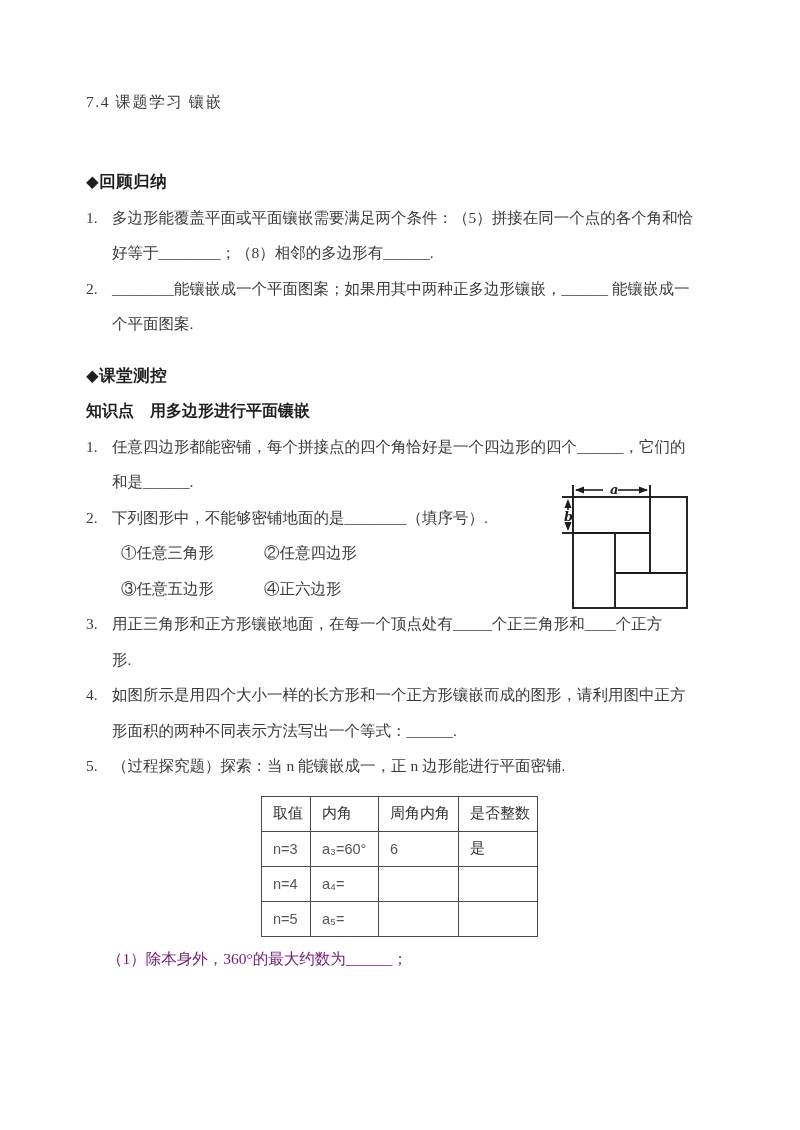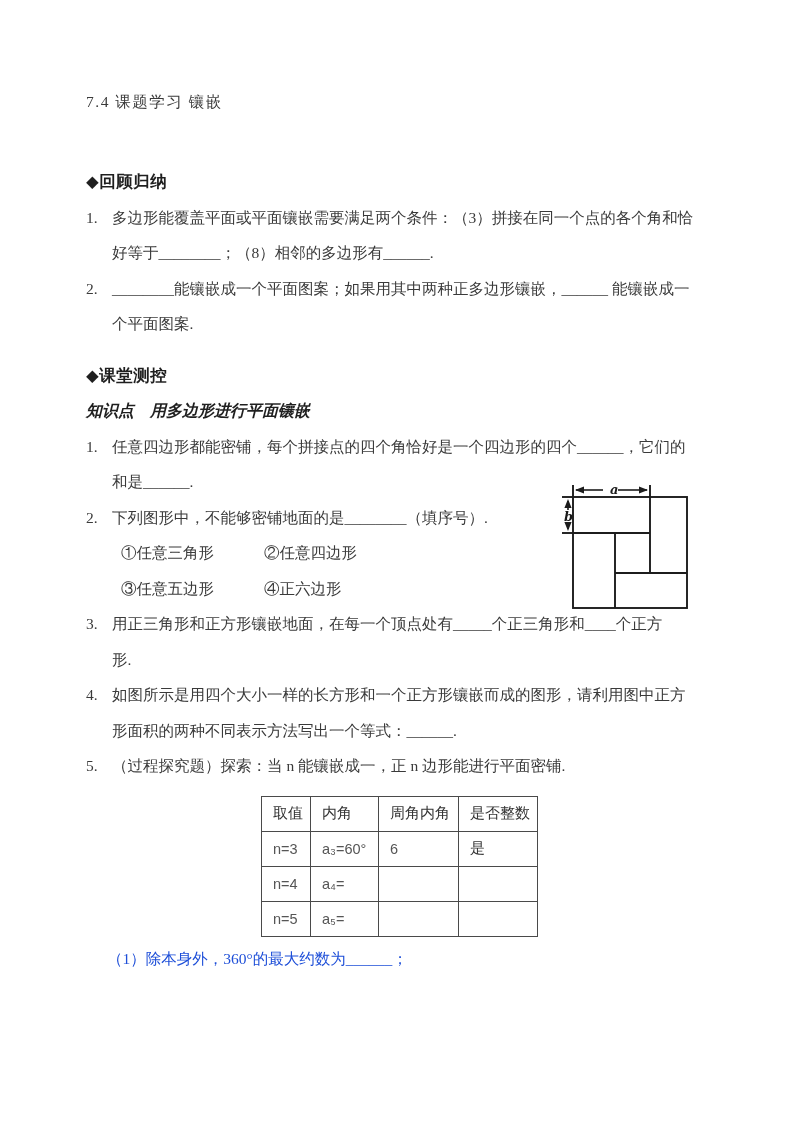--- a/index.html
+++ b/index.html
@@ -29,21 +29,20 @@
     color:#1f1f1f;
     letter-spacing:.5px;
     margin-top:16px;
   }
   .kp{
     font-family:"Liberation Sans","DejaVu Sans",sans-serif;
     font-weight:700;
     font-size:16px;
     line-height:35.5px;
     color:#1f1f1f;
-    font-style:italic;
   }
   .line{line-height:35.5px;white-space:nowrap;color:#3a3a3a;}
   .item{position:relative;padding-left:26px;}
   .item .num{
     position:absolute;left:0;top:0;
     line-height:35.5px;color:#3a3a3a;
   }
   .opts{padding-left:9px;}
   .opt1{display:inline-block;width:139px;}
   .ntable{
@@ -60,21 +59,21 @@
     color:#444;
     overflow:hidden;
   }
   .ntable .hd{font-family:Liberation Mono, monospace;color:#333;}
   .ntable .dt{font-family:"Liberation Sans","DejaVu Sans",sans-serif;font-size:14.5px;color:#555;}
   .note{
     margin-top:9px;
     padding-left:21px;
     line-height:26px;
     white-space:nowrap;
-    color:#1d4ed8;
+    color:#701a75;
   }
   .fig{
     position:absolute;
     left:552px;top:476px;
     width:145px;height:140px;
   }
   .fig svg{display:block;}
   .figlabel{
     font-family:"DejaVu Serif","Liberation Serif",serif;
     font-style:italic;font-weight:700;font-size:13px;fill:#1a1a1a;
@@ -85,21 +84,21 @@
 
 <div class="page">
   <div class="content">
 
     <div class="title">7.4 课题学习 镶嵌</div>
 
     <div class="h-sec">◆回顾归纳</div>
 
     <div class="item">
       <span class="num">1.</span>
-      <div class="line">多边形能覆盖平面或平面镶嵌需要满足两个条件：（3）拼接在同一个点的各个角和恰</div>
+      <div class="line">多边形能覆盖平面或平面镶嵌需要满足两个条件：（5）拼接在同一个点的各个角和恰</div>
       <div class="line">好等于________；（8）相邻的多边形有______.</div>
     </div>
 
     <div class="item">
       <span class="num">2.</span>
       <div class="line">________能镶嵌成一个平面图案；如果用其中两种正多边形镶嵌，______ 能镶嵌成一</div>
       <div class="line">个平面图案.</div>
     </div>
 
     <div class="h-sec">◆课堂测控</div>

